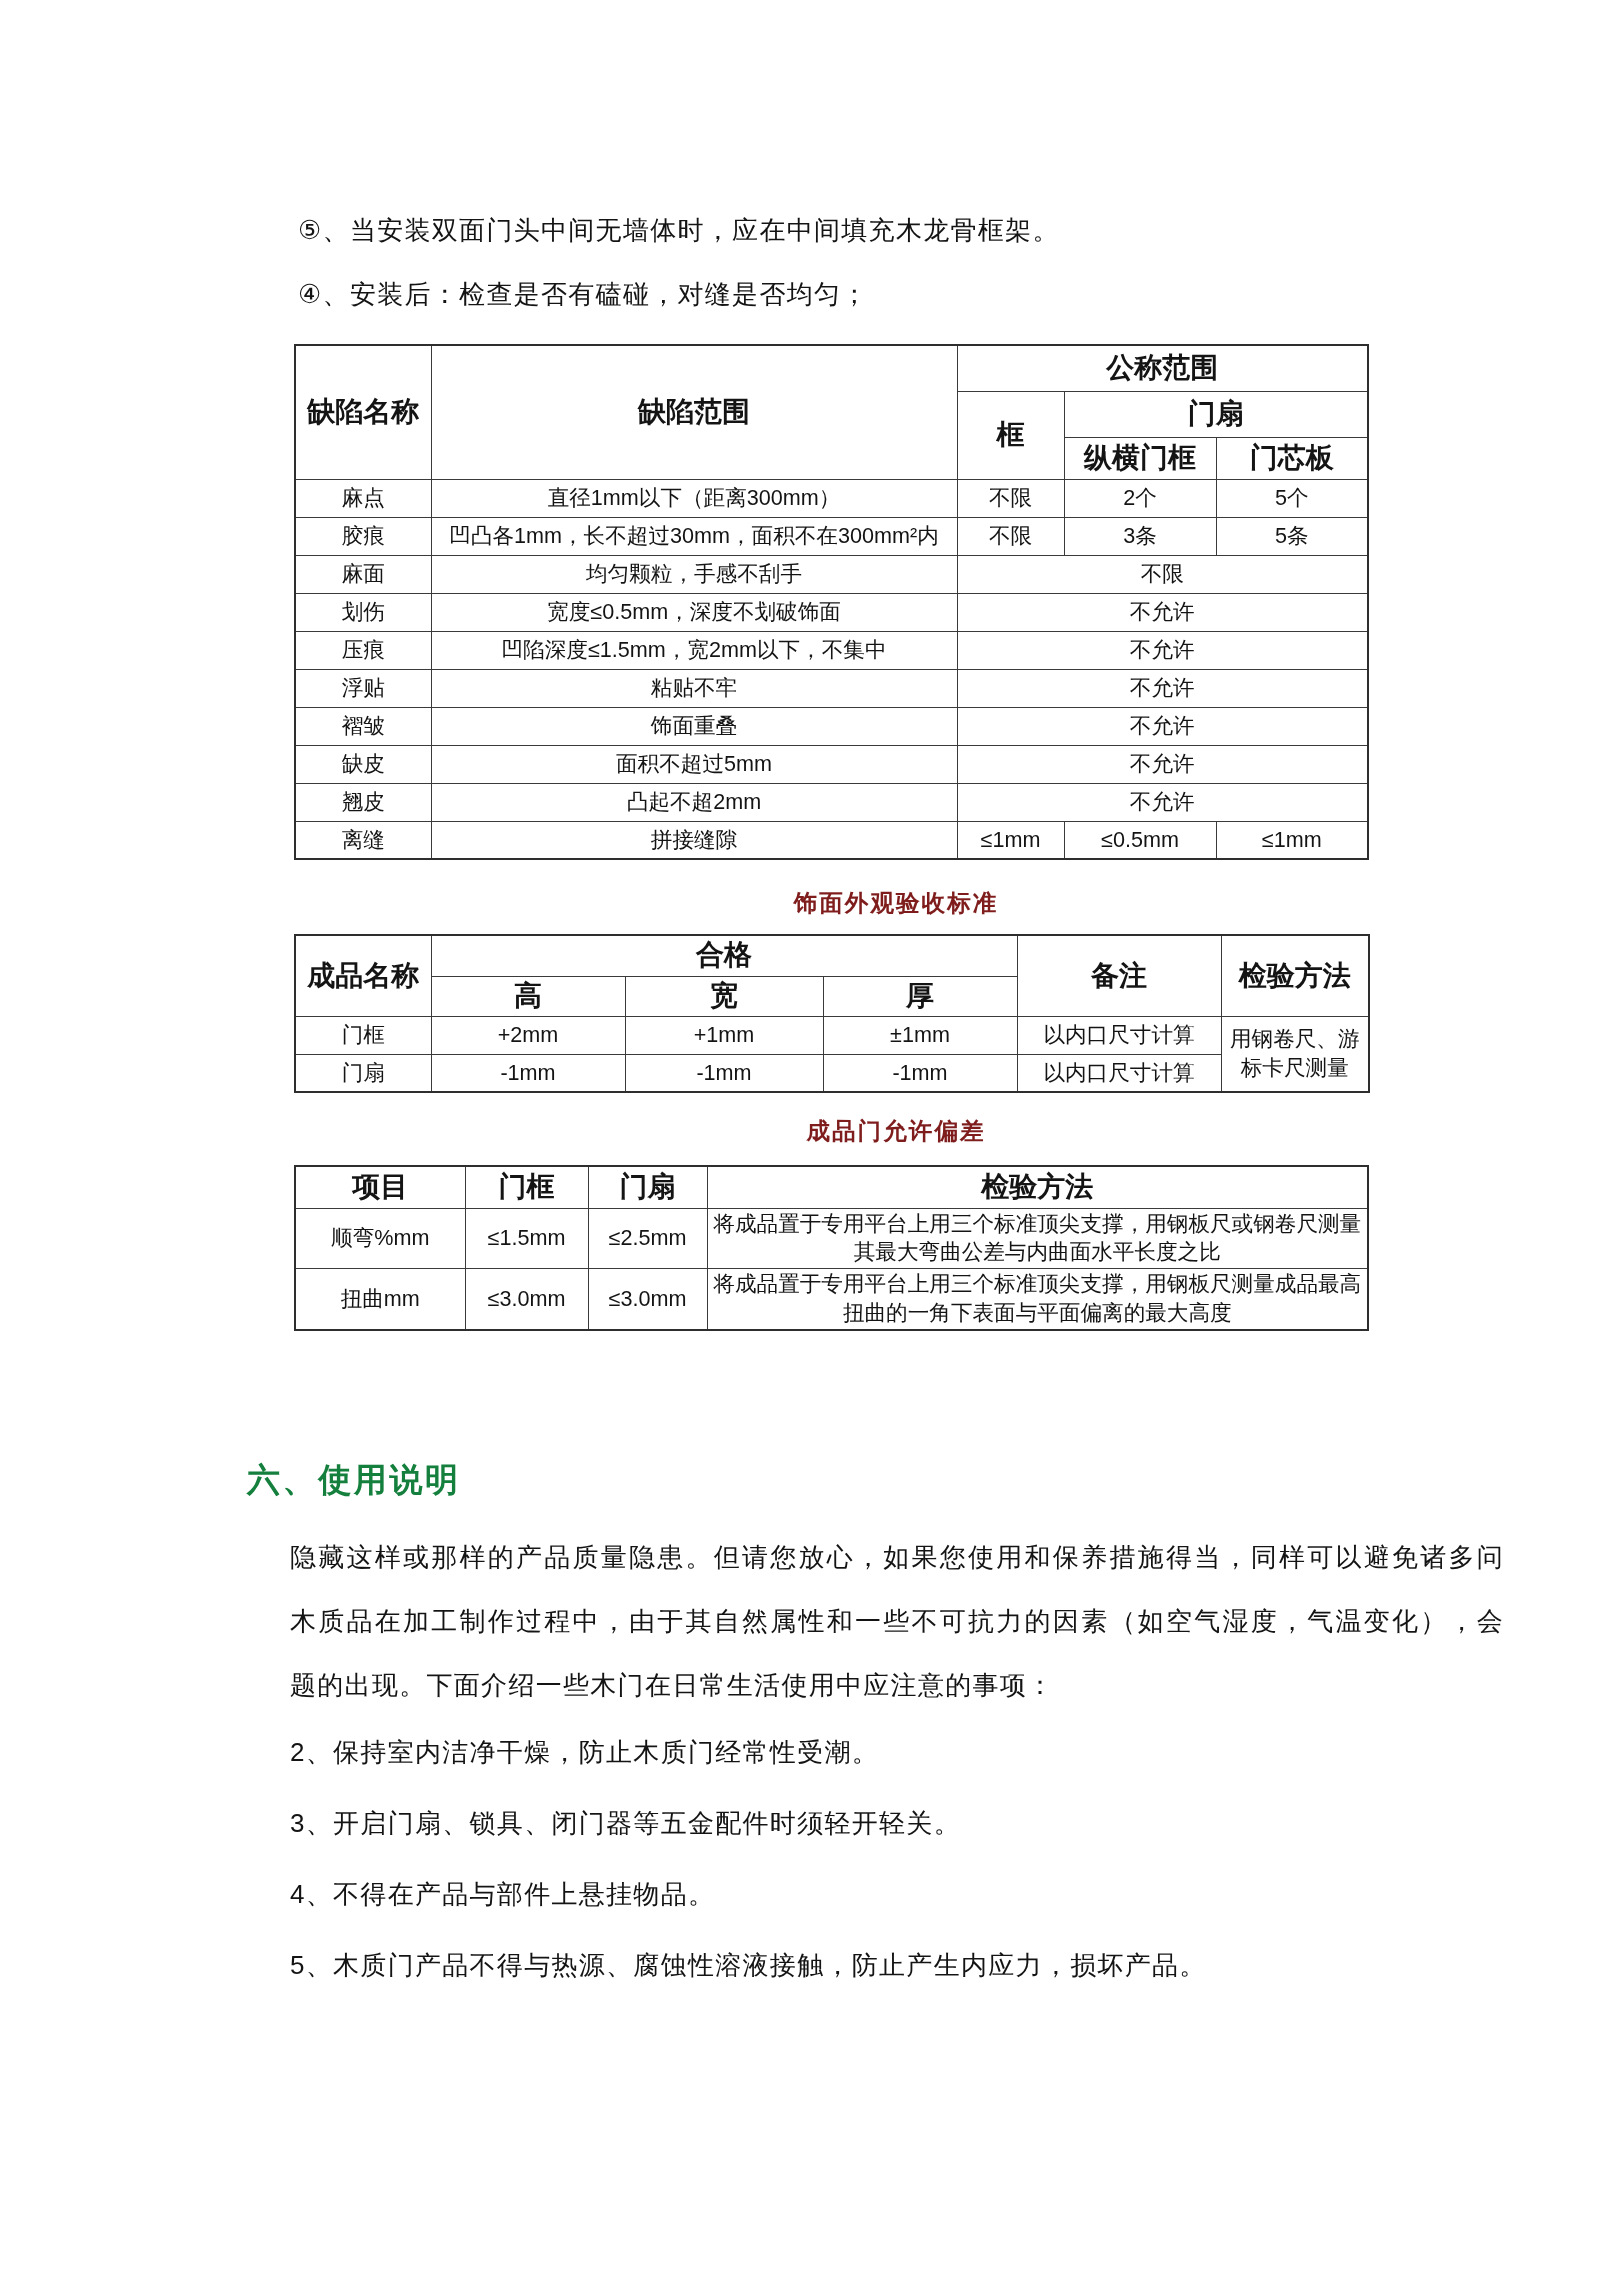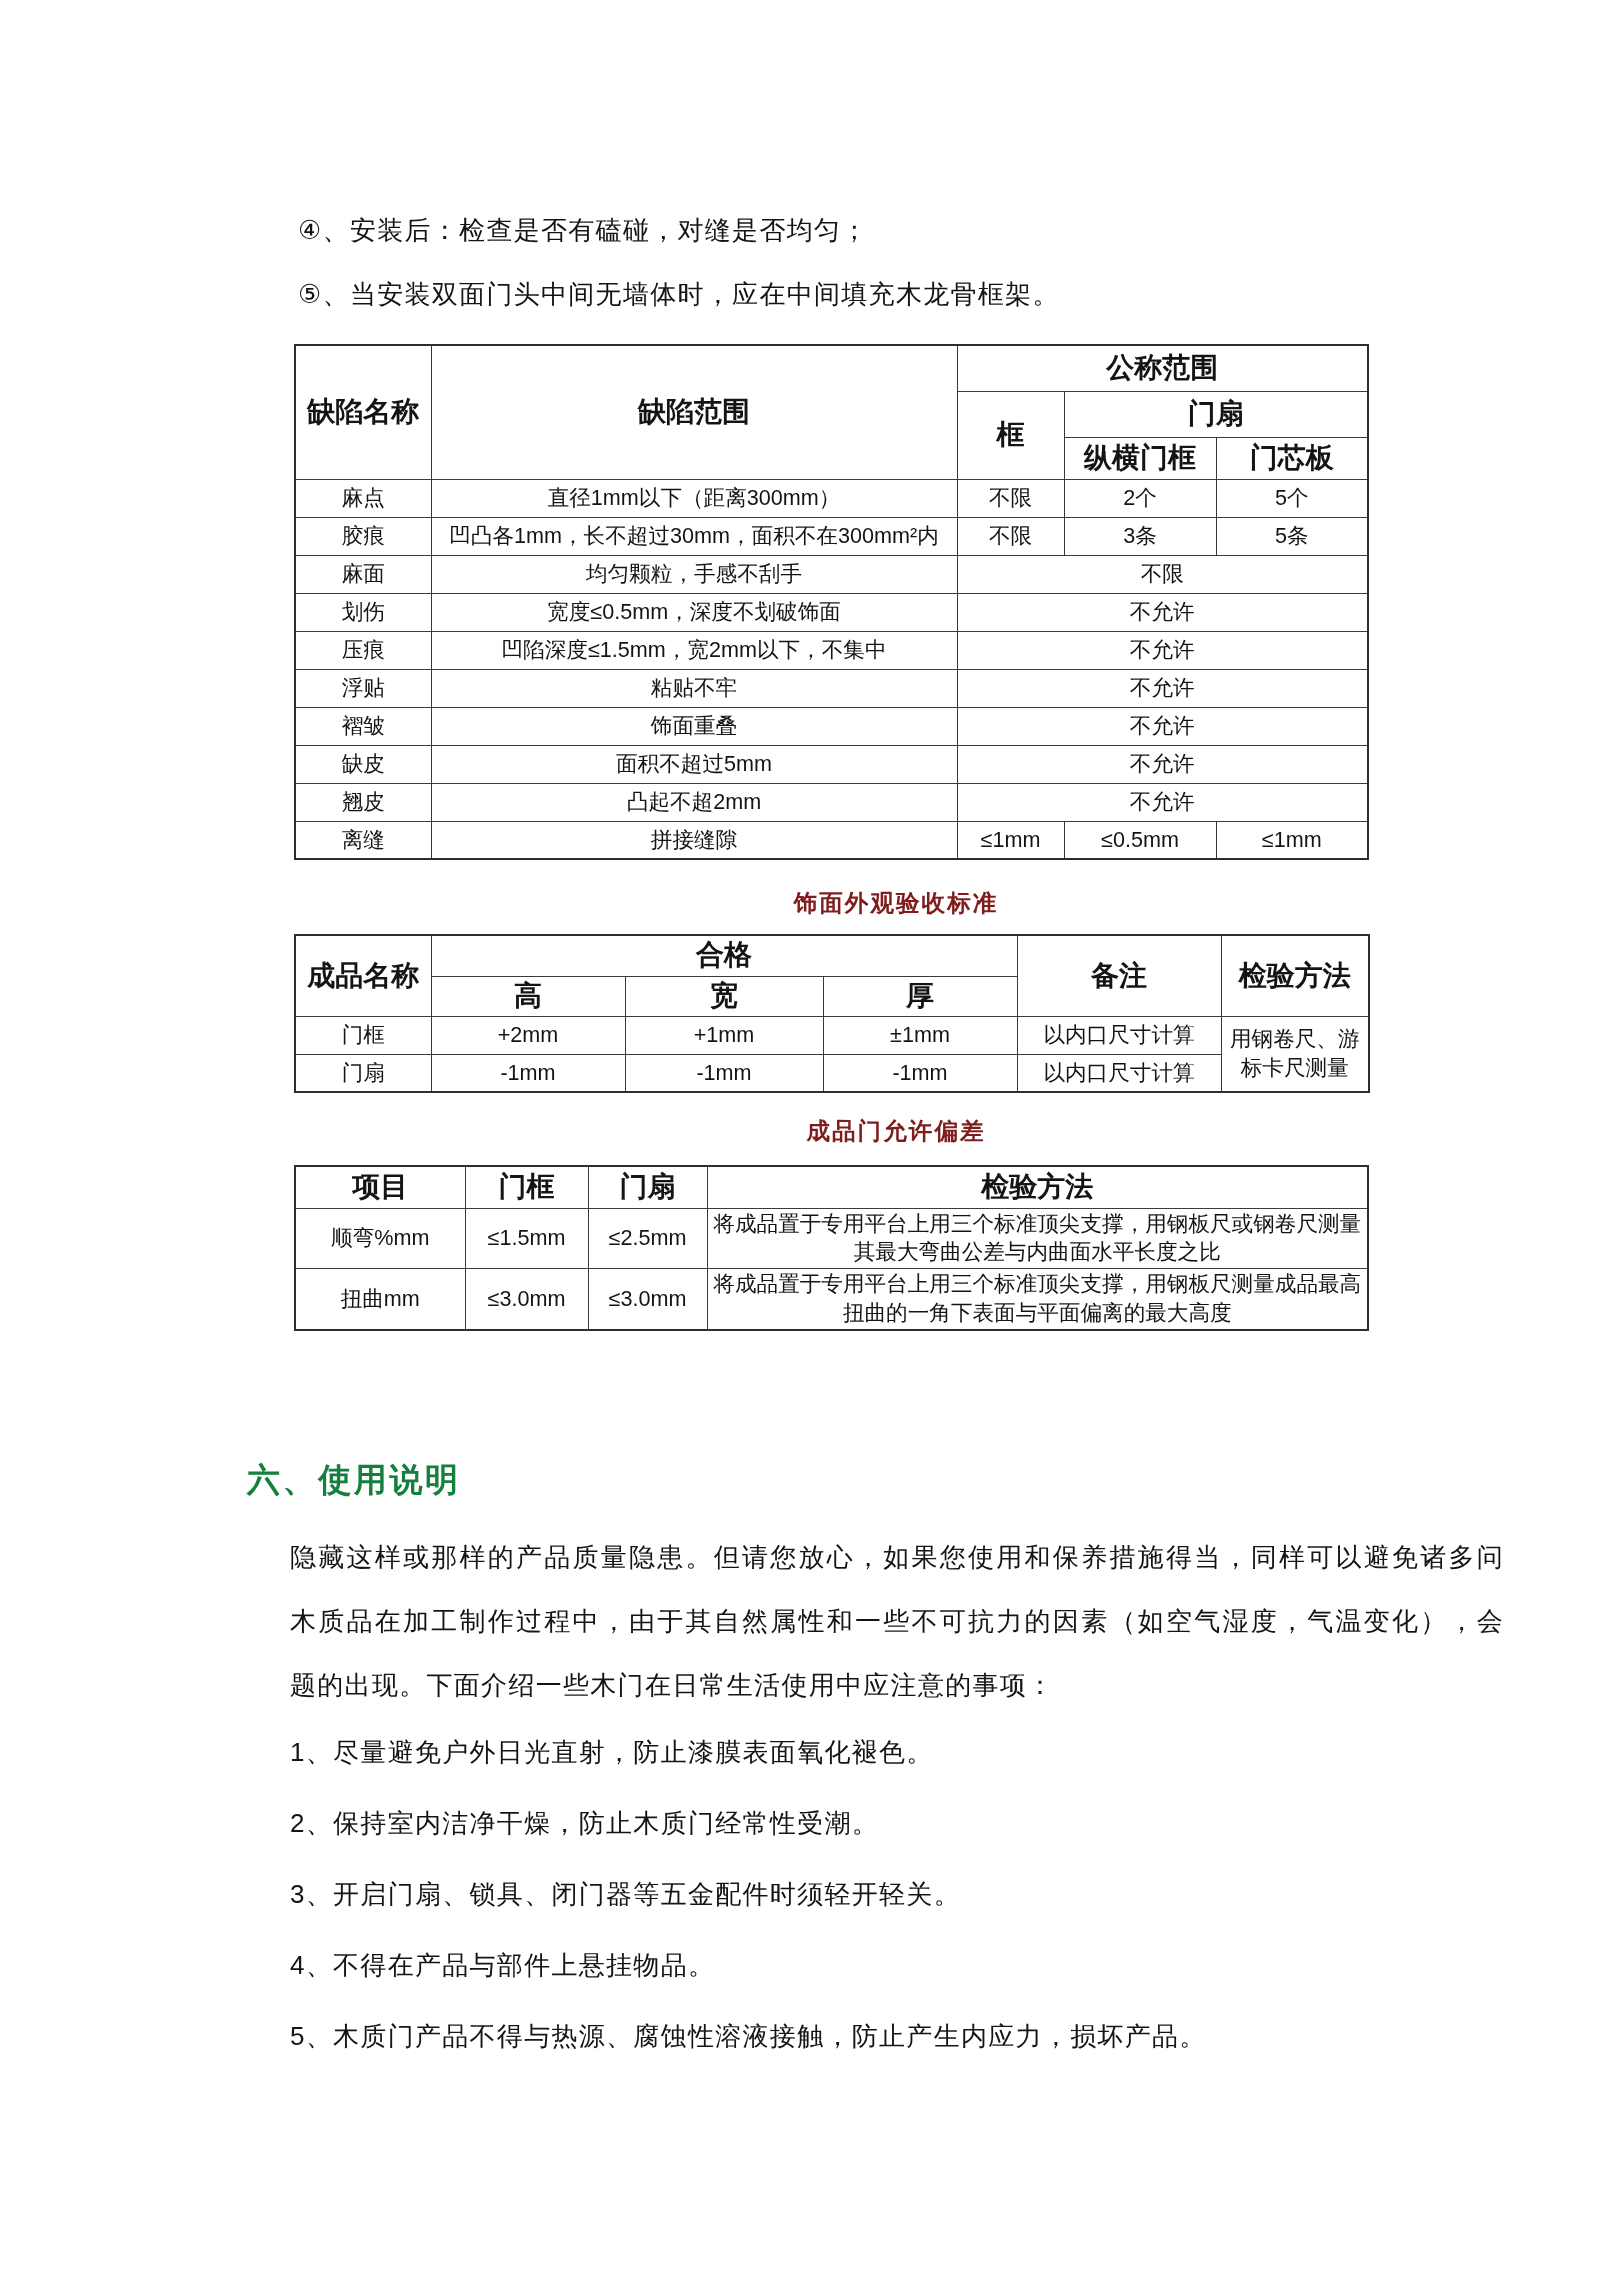--- a/index.html
+++ b/index.html
@@ -66,22 +66,22 @@
     font-size:26px;line-height:30px;letter-spacing:1.3px;
     white-space:nowrap;margin-bottom:41px;color:#141414;
   }
 </style>
 </head>
 <body>
 
 <div class="page">
 
   <div class="abs intro">
+    <div class="intro-line">⑤、当安装双面门头中间无墙体时，应在中间填充木龙骨框架。</div>
     <div class="intro-line">④、安装后：检查是否有磕碰，对缝是否均匀；</div>
-    <div class="intro-line">⑤、当安装双面门头中间无墙体时，应在中间填充木龙骨框架。</div>
   </div>
 
   <table class="abs doc-table t1">
     <colgroup>
       <col style="width:136px">
         <col style="width:526px">
         <col style="width:107px">
       <col style="width:152px">
         <col style="width:152px">
     </colgroup>
@@ -230,21 +230,20 @@
 
   <div class="abs heading">六、使用说明</div>
 
   <div class="abs para">
     <div class="para-line">隐藏这样或那样的产品质量隐患。但请您放心，如果您使用和保养措施得当，同样可以避免诸多问</div>
     <div class="para-line">木质品在加工制作过程中，由于其自然属性和一些不可抗力的因素（如空气湿度，气温变化），会</div>
     <div class="para-line no-just">题的出现。下面介绍一些木门在日常生活使用中应注意的事项：</div>
   </div>
 
   <div class="abs usage">
-    <div class="usage-item">1、尽量避免户外日光直射，防止漆膜表面氧化褪色。</div>
     <div class="usage-item">2、保持室内洁净干燥，防止木质门经常性受潮。</div>
     <div class="usage-item">3、开启门扇、锁具、闭门器等五金配件时须轻开轻关。</div>
     <div class="usage-item">4、不得在产品与部件上悬挂物品。</div>
     <div class="usage-item">5、木质门产品不得与热源、腐蚀性溶液接触，防止产生内应力，损坏产品。</div>
   </div>
 
 </div>
 
 
 </body></html>

